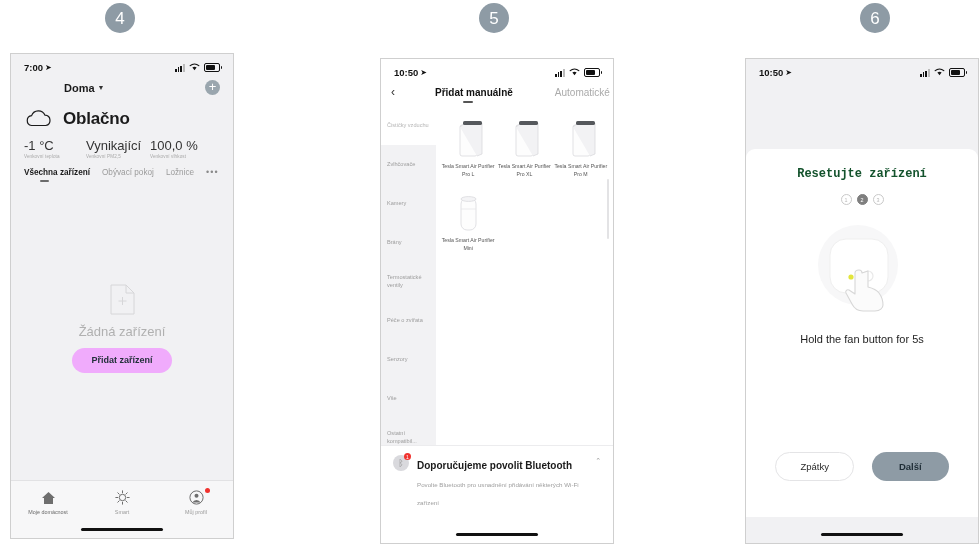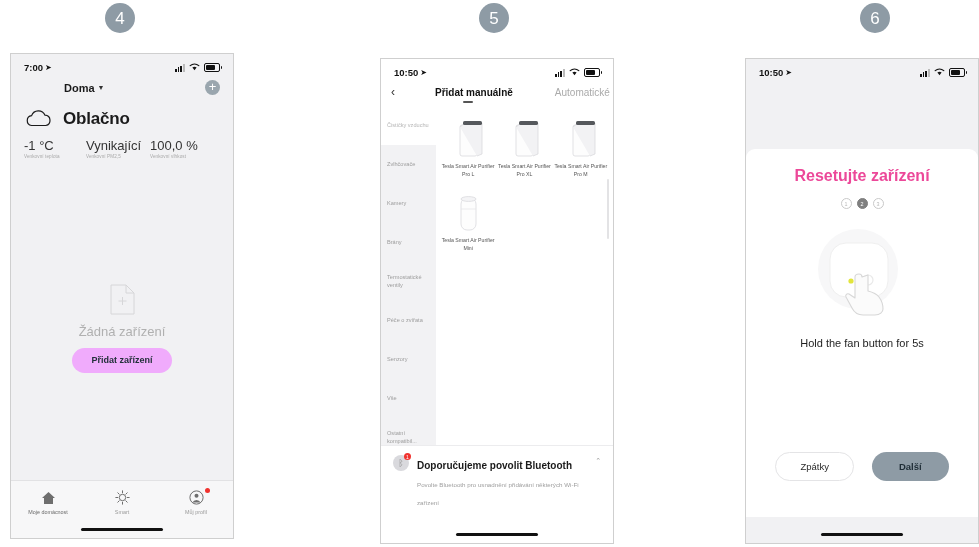--- a/index.html
+++ b/index.html
@@ -132,21 +132,21 @@
 
   
   .p6-head{display:flex;align-items:center;justify-content:space-between;padding:5px 13px 9px 13px;}
   .p6-cancel{font-size:9.5px;color:#5a5a5a;}
   .p6-mode{font-size:9.5px;color:#5a5a5a;display:flex;align-items:center;gap:3px;}
   .p6-card{
     position:absolute;left:0;right:0;top:90px;bottom:26px;background:#fff;
     border-top-left-radius:9px;border-top-right-radius:9px;
     display:flex;flex-direction:column;align-items:center;padding-top:18px;box-sizing:border-box;
   }
-  .p6-title{font-size:16px;font-weight:700;color:#ec4899;}
+  .p6-title{font-size:12px;font-weight:700;color:#14532d;font-family:Liberation Mono, monospace;}
   .steps{display:flex;gap:5px;margin-top:13px;}
   .step{
     width:9px;height:9px;border-radius:50%;border:0.7px solid #c9c9c9;color:#b9b9b9;
     font-size:5.4px;display:flex;align-items:center;justify-content:center;background:#fff;
   }
   .step.on{background:#7f7f7f;border-color:#7f7f7f;color:#fff;}
   .illus{margin-top:14px;width:120px;height:100px;position:relative;}
   .p6-caption{font-size:11px;color:#1e1e1e;margin-top:14px;}
   .p6-actions{
     position:absolute;left:0;right:0;bottom:36px;display:flex;justify-content:center;gap:18px;
@@ -220,20 +220,26 @@
           <div class="w-val">Vynikající</div>
           <div class="w-lab">Venkovní PM2,5</div>
         </div>
         <div class="w-col">
           <div class="w-val">100,0 %</div>
           <div class="w-lab">Venkovní vlhkost</div>
         </div>
       </div>
     </div>
 
+    <div class="rooms">
+      <div class="room active">Všechna zařízení</div>
+      <div class="room">Obývací pokoj</div>
+      <div class="room">Ložnice</div>
+      <div class="room-more">•••</div>
+    </div>
 
     <div class="empty-zone">
       <span class="doc-ico">
         <svg width="25" height="31" viewBox="0 0 25 31">
             <path d="M1 1 h15 l8 8 v21 h-23 Z" fill="none" stroke="#d6d6d8" stroke-width="1"></path>
             <path d="M16 1 v8 h8" fill="none" stroke="#d6d6d8" stroke-width="1"></path>
             <path d="M12.5 13 v8 M8.5 17 h8" stroke="#d6d6d8" stroke-width="1"></path>
           </svg>
       </span>
       <div class="empty-txt">Žádná zařízení</div>

